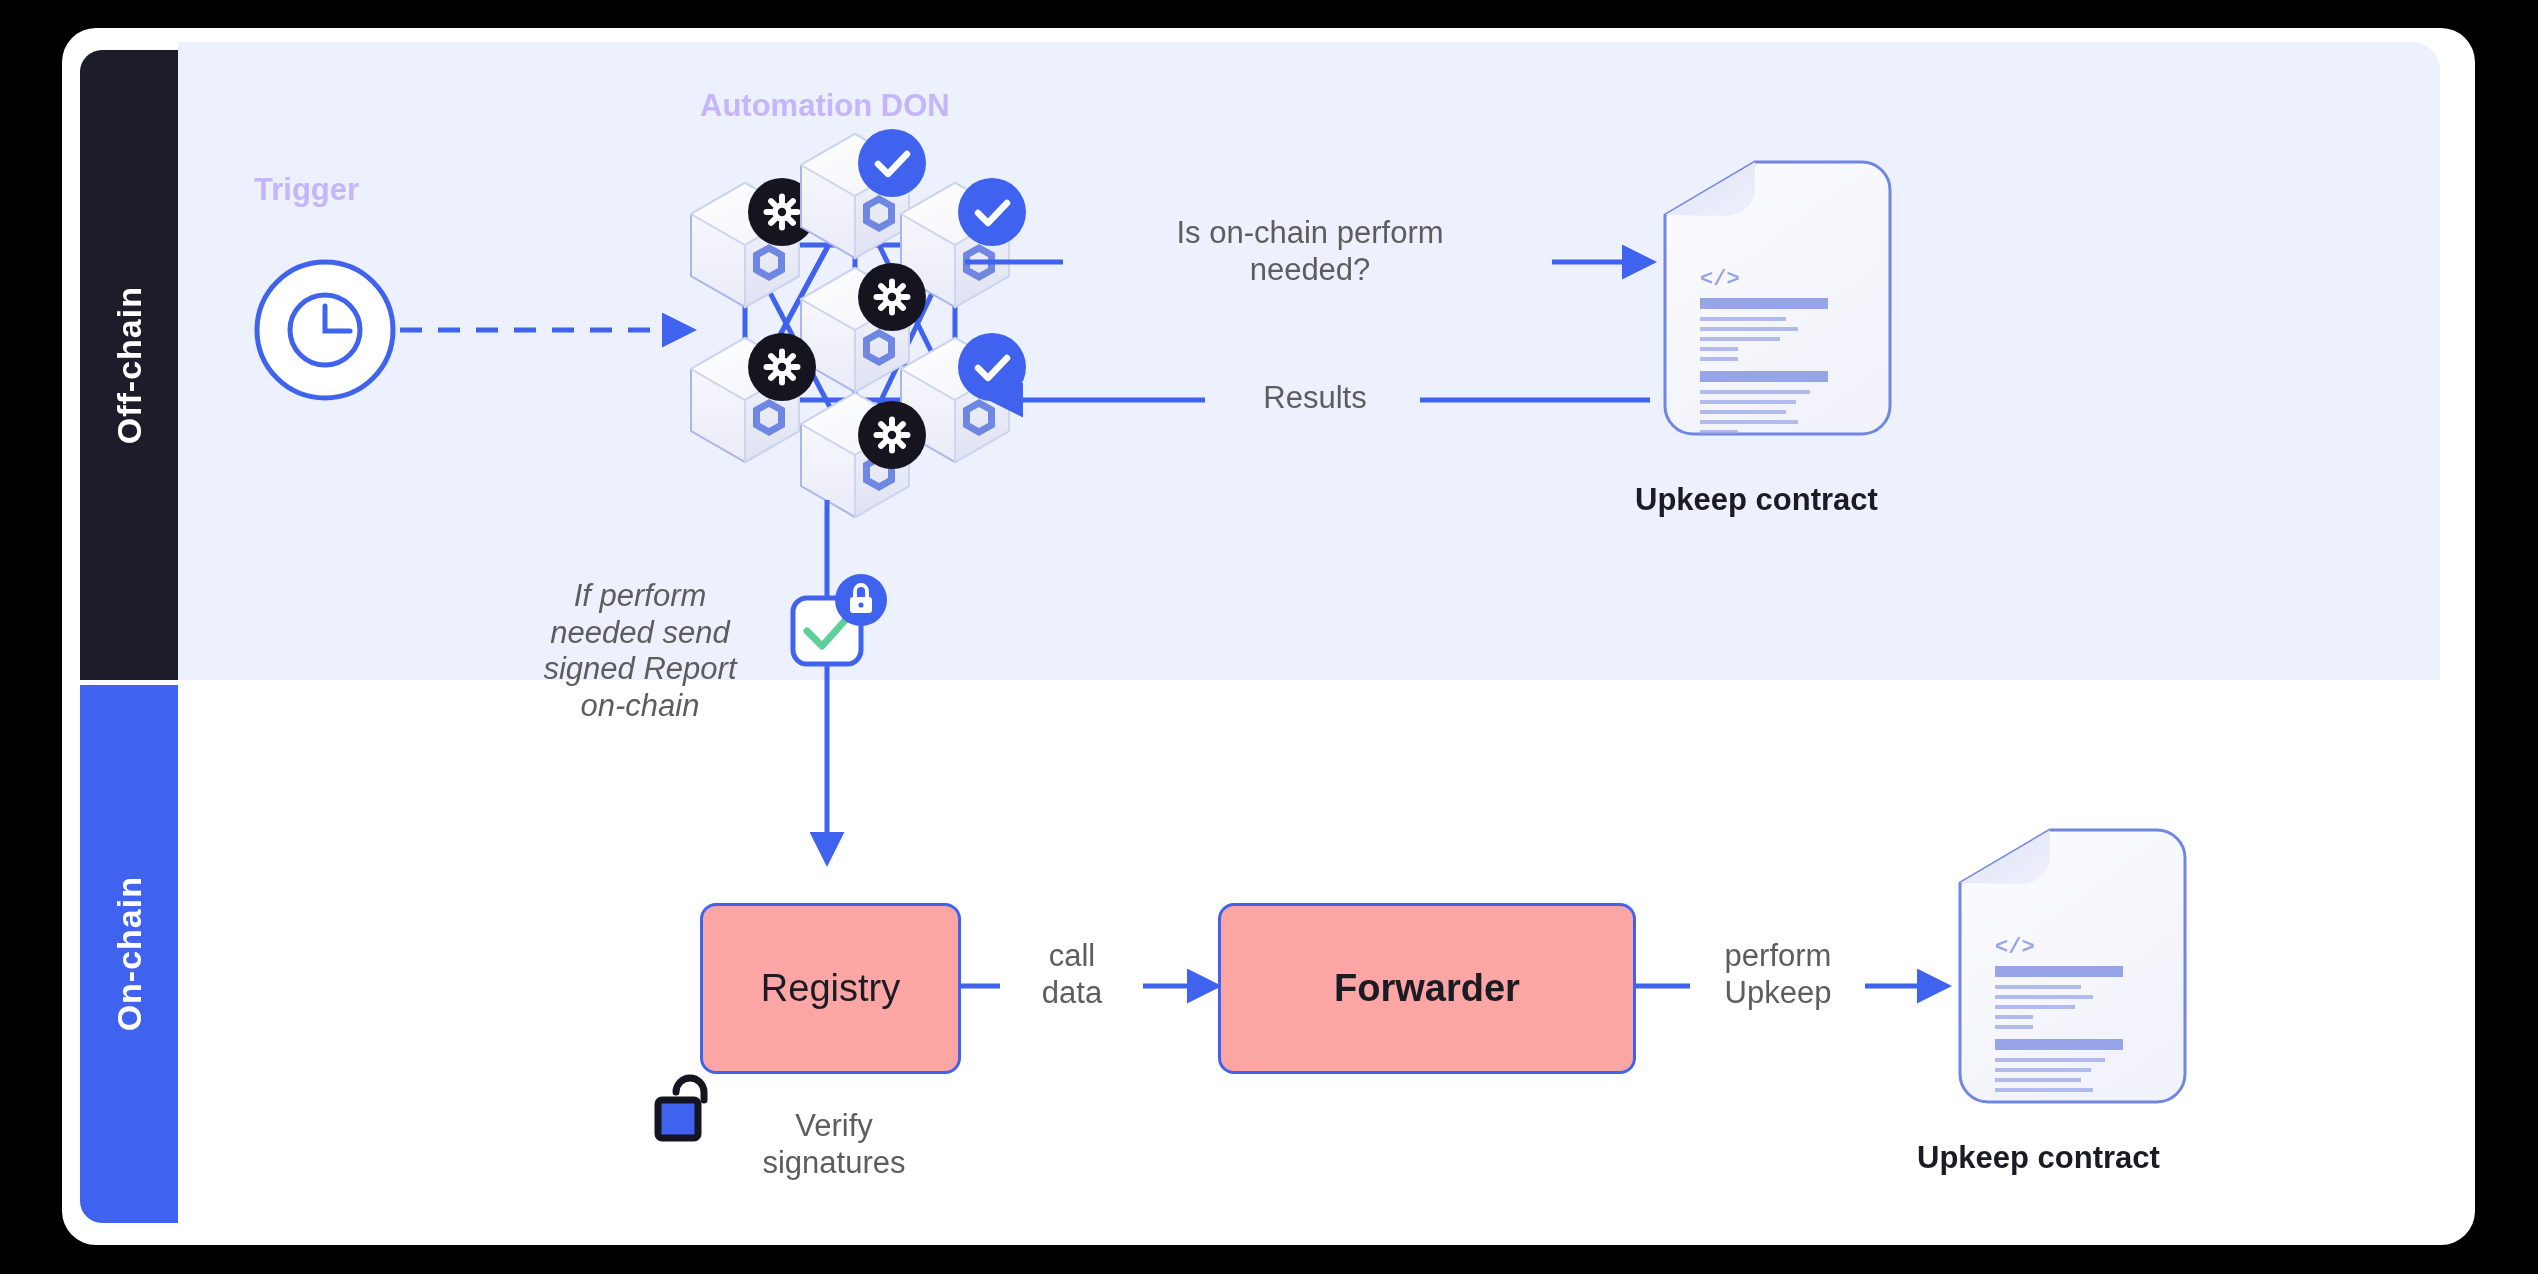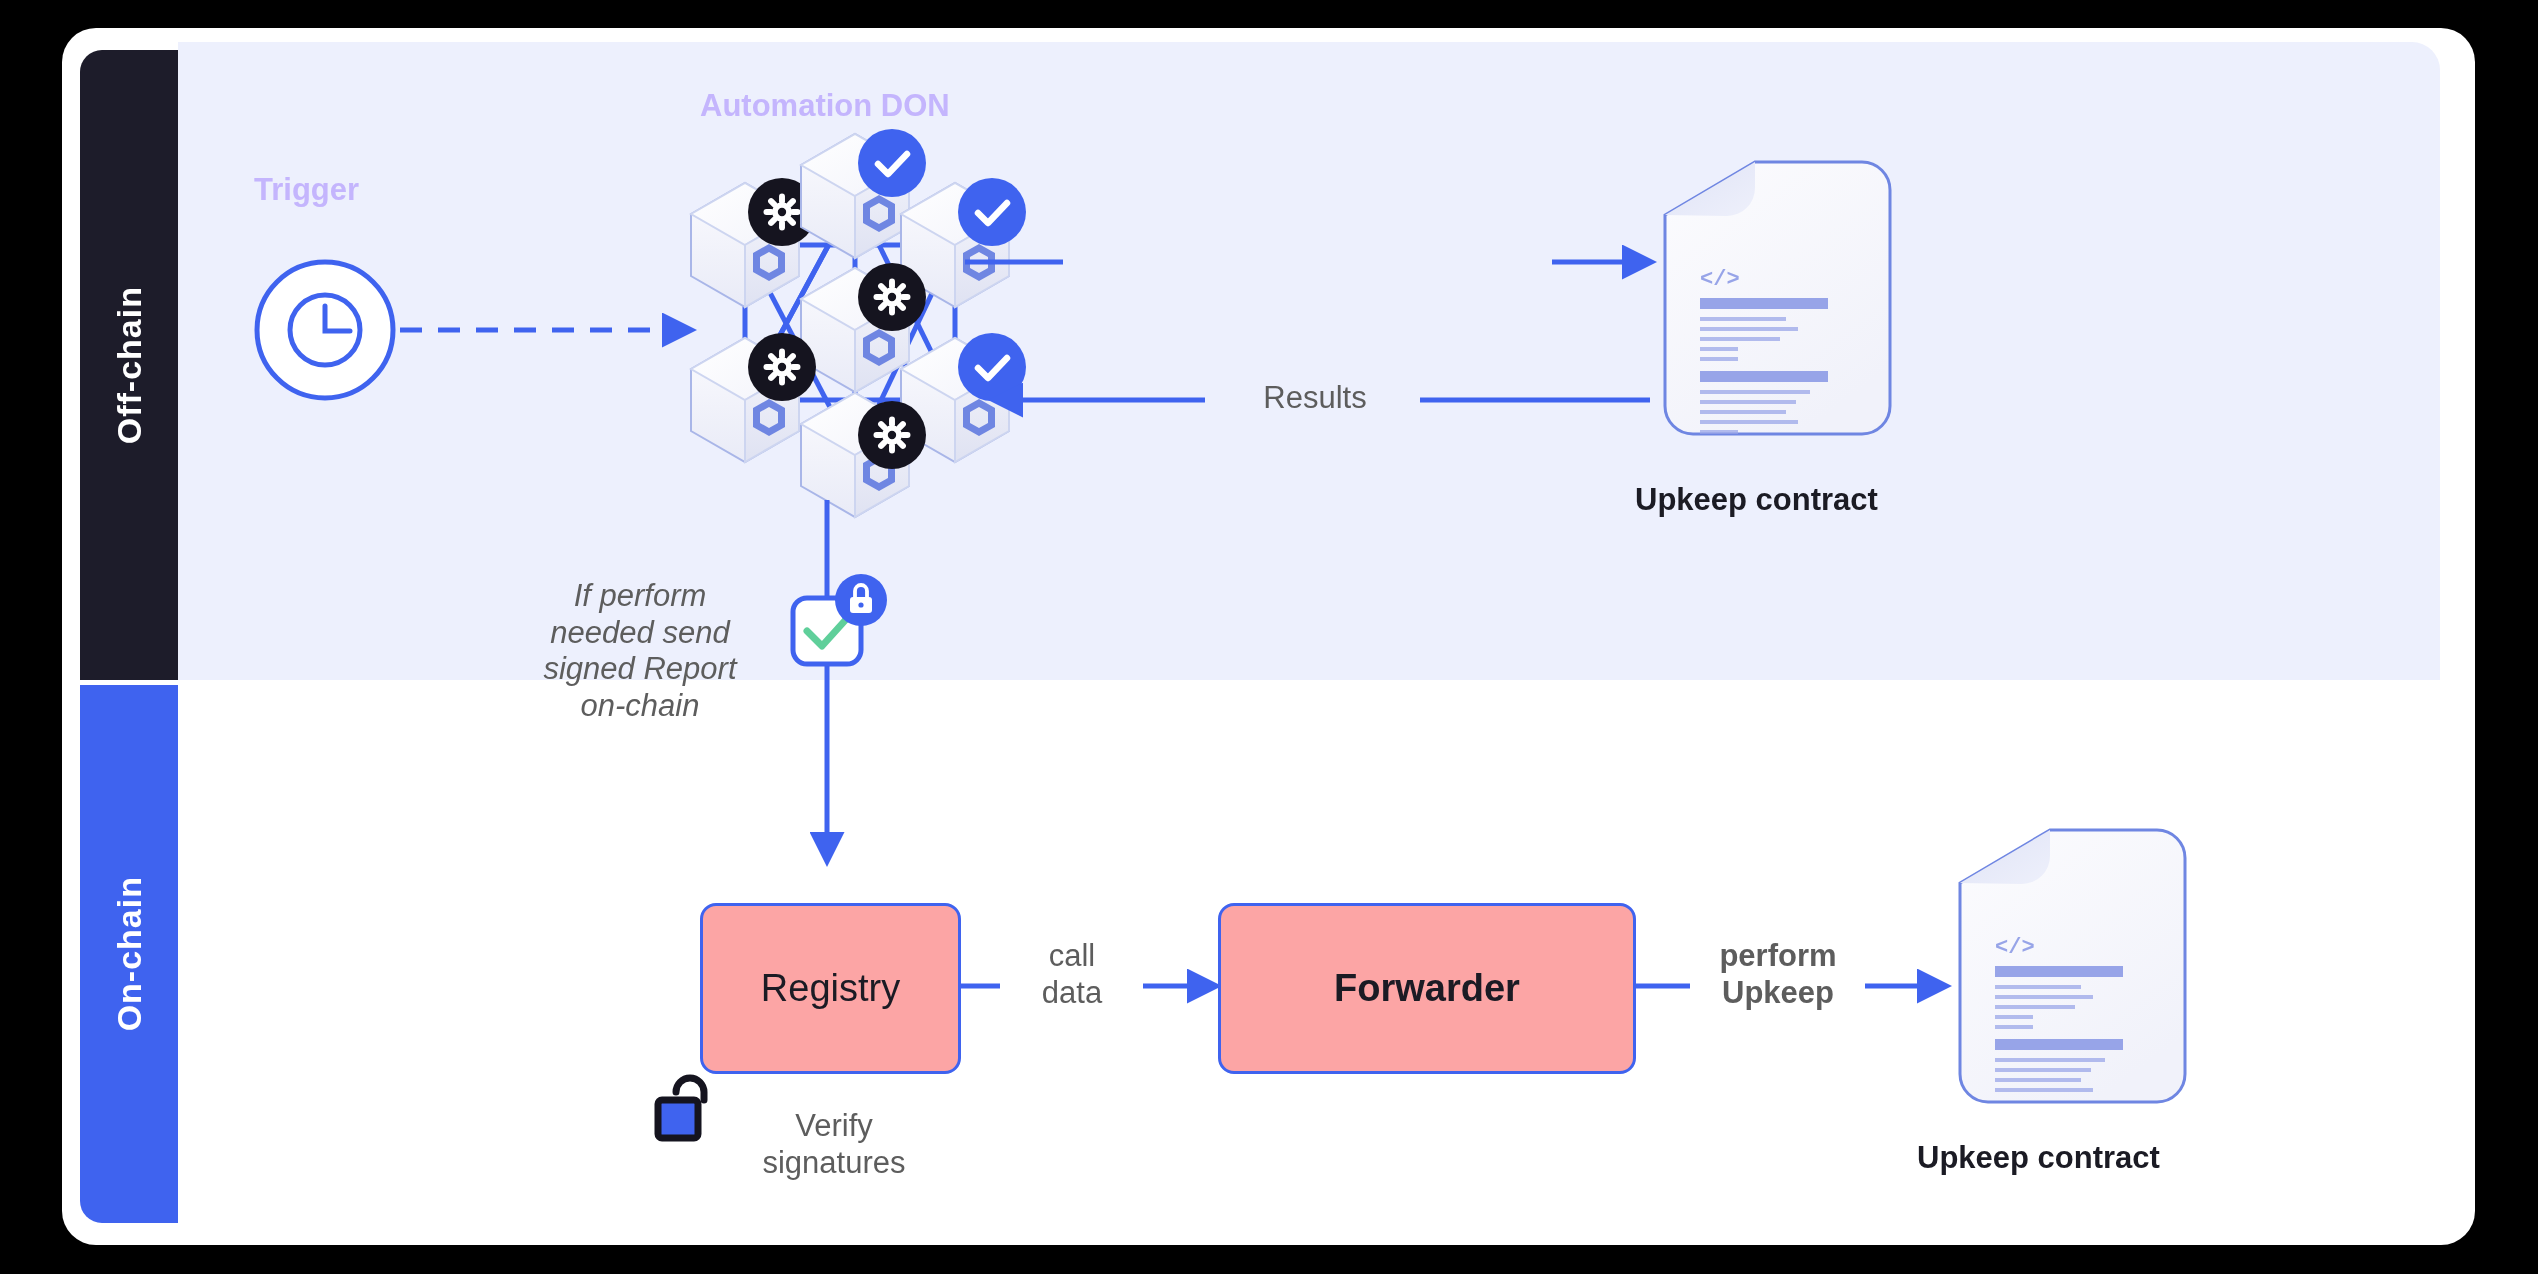--- a/index.html
+++ b/index.html
@@ -308,38 +308,40 @@
         <rect x="1995" y="1025" width="38" height="4" opacity="0.72"></rect>
         <rect x="1995" y="1039" width="128" height="11"></rect>
         <rect x="1995" y="1058" width="110" height="4" opacity="0.72"></rect>
         <rect x="1995" y="1068" width="96" height="4" opacity="0.72"></rect>
         <rect x="1995" y="1078" width="86" height="4" opacity="0.72"></rect>
         <rect x="1995" y="1088" width="98" height="4" opacity="0.72"></rect>
       </g>
     </g>
   </svg>
 
+  <div class="lbl" style="left:1080px;top:215px;width:460px;">Is on-chain perform
+needed?</div>
 
   <div class="lbl" style="left:1215px;top:380px;width:200px;">Results</div>
 
   <div class="boxlbl" style="left:1635px;top:482px;font-weight:bold;font-size:31px;">Upkeep contract</div>
 
   <div class="lbl" style="left:495px;top:578px;width:290px;text-align:center;font-style:italic;">If perform
 needed send
 signed Report
 on-chain</div>
 
   <div class="nodebox" style="left:700px;top:903px;width:255px;height:165px;">Registry</div>
 
   <div class="lbl" style="left:1000px;top:938px;width:144px;">call
 data</div>
 
   <div class="nodebox" style="left:1218px;top:903px;width:412px;height:165px;font-weight:bold;">Forwarder</div>
 
-  <div class="lbl" style="left:1688px;top:938px;width:180px;font-weight:bold;">perform
+  <div class="lbl" style="left:1688px;top:938px;width:180px;">perform
 Upkeep</div>
 
   <div class="lbl" style="left:712px;top:1108px;width:244px;">Verify
 signatures</div>
 
   <div class="boxlbl" style="left:1917px;top:1140px;font-weight:bold;font-size:31px;">Upkeep contract</div>
 
 </div>
 
 </body></html>

